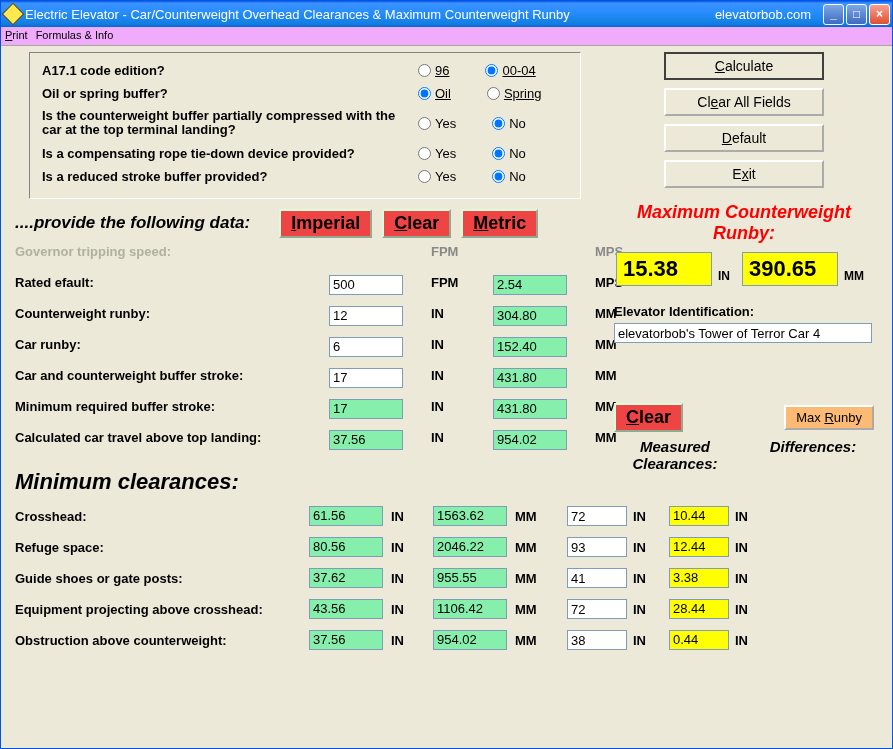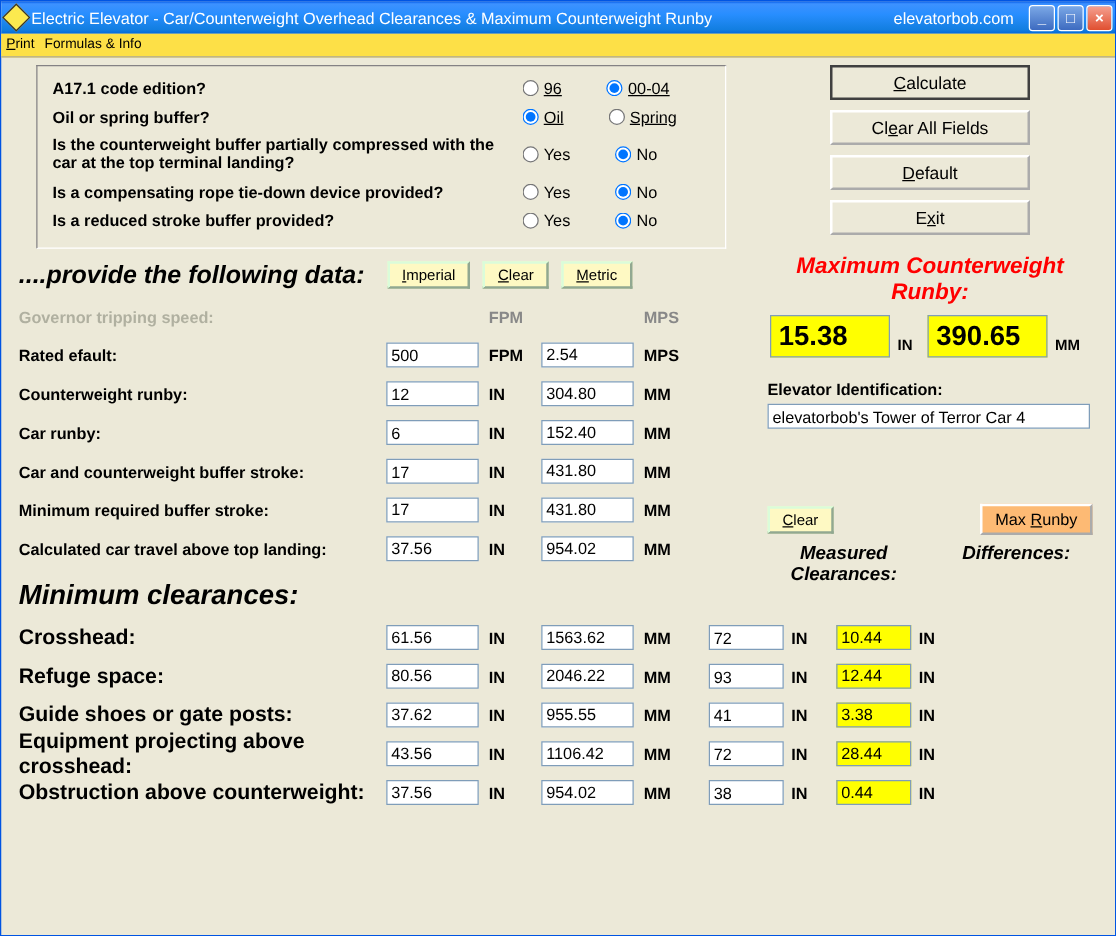--- a/index.html
+++ b/index.html
@@ -6,59 +6,59 @@
 body { margin: 0; background: #3b6ea5; padding: 0; }
 .window { width: 893px; height: 749px; background: #ece9d8; border: 1px solid #0054e3; position: relative; }
 .titlebar { height: 26px; background: linear-gradient(to bottom, #0058e6 0%, #3d91ff 8%, #288eff 40%, #127ee0 88%, #0368d9 100%); display: flex; align-items: center; padding: 0 2px; color: white; font-size: 13px; }
 .titlebar-icon { width: 16px; height: 16px; background: #fce94f; border: 1px solid #333; transform: rotate(45deg); margin: 0 4px 0 2px; }
 .titlebar-text { flex: 1; white-space: nowrap; overflow: hidden; }
 .titlebar-brand { margin-left: auto; margin-right: 8px; }
 .win-btns { display: flex; gap: 2px; margin-left: 4px; }
 .win-btn { width: 21px; height: 21px; border: 1px solid #fff; border-radius: 3px; display: flex; align-items: center; justify-content: center; font-weight: bold; font-size: 12px; cursor: pointer; }
 .win-min, .win-max { background: linear-gradient(to bottom, #7ba8e6, #3d6bc0); color: white; }
 .win-close { background: linear-gradient(to bottom, #f5a090, #e04f30); color: white; }
-.menubar { height: 19px; background: #fde047; border-bottom: 1px solid #aca899; padding: 2px 4px; font-size: 11px; display: flex; gap: 8px; }
+.menubar { height: 19px; background: #f0abfc; border-bottom: 1px solid #aca899; padding: 2px 4px; font-size: 11px; display: flex; gap: 8px; }
 .menubar span { cursor: pointer; }
 .content { padding: 6px 10px 6px 14px; position: relative; font-size: 13px; }
 .heading { font-weight: bold; font-size: 17px; font-style: italic; margin: 2px 0 8px 10px; }
 .qbox { border: 1px solid #848284; border-right-color: #fff; border-bottom-color: #fff; padding: 10px 12px 6px 12px; margin: 0 0 10px 14px; width: 552px; }
 .qrow { display: flex; align-items: center; margin-bottom: 8px; font-weight: bold; font-size: 13px; }
 .qlabel { flex: 1; }
 .radios { display: flex; gap: 36px; width: 150px; }
 .radio { display: flex; align-items: center; gap: 4px; font-weight: normal; }
 .radio input { margin: 0; }
 .u { text-decoration: underline; }
 .provide-row { display: flex; align-items: center; margin: 4px 0 6px 0; }
-.provide-label { font-weight: bold; font-size: 20px; font-style: italic; margin-right: 18px; }
-.gbtn { background: #fef9c3; border: 2px outset #dafcda; padding: 2px 10px; font-weight: normal; font-size: 12px; cursor: pointer; margin-right: 10px; }
+.provide-label { font-weight: bold; font-size: 17px; font-style: italic; margin-right: 29px; }
+.gbtn { background: #ef4444; border: 2px outset #dafcda; padding: 2px 10px; font-weight: bold; font-size: 18px; cursor: pointer; margin-right: 10px; }
 .gbtn .u { text-decoration: underline; }
 .data-grid { position: relative; }
-.drow { display: flex; align-items: center; height: 31px; }
+.drow { display: flex; height: 31px; gap: 20px; }
 .dlabel { width: 294px; font-weight: bold; font-size: 13px; }
 .dlabel.dim { color: #b0b0a0; }
 .dinput { width: 74px; height: 20px; border: 1px solid #7f9db9; background: #fff; padding: 1px 3px; font-size: 13px; }
-.dout { width: 74px; height: 20px; background: #ffffff; border: 1px solid #7f9db9; padding: 1px 3px; font-size: 13px; display: inline-block; }
+.dout { width: 74px; height: 20px; background: #86efac; border: 1px solid #7f9db9; padding: 1px 3px; font-size: 13px; display: inline-block; }
 .unit { width: 50px; padding-left: 8px; font-size: 13px; font-weight: bold; }
 .unit-hdr { font-size: 13px; font-weight: bold; color: #888; }
 .section-h { font-weight: bold; font-size: 22px; font-style: italic; margin: 8px 0 6px 0; }
 .right-panel { position: absolute; right: 14px; top: 6px; width: 268px; }
 .big-btn { display: block; width: 160px; height: 28px; margin: 0 auto 8px auto; background: #ece9d8; border: 2px outset #fff; font-size: 14px; cursor: pointer; }
 .big-btn.calc { border: 2px solid #404040; font-weight: normal; }
 .max-title { color: #ff0000; font-weight: bold; font-size: 18px; font-style: italic; text-align: center; margin: 14px 0 8px 0; }
 .max-row { display: flex; align-items: flex-end; justify-content: center; gap: 4px; }
 .max-val { background: #ffff00; border: 1px solid #7f9db9; font-size: 22px; font-weight: bold; padding: 3px 6px; width: 96px; display: inline-block; }
 .max-unit { font-size: 12px; font-weight: bold; margin: 0 8px 3px 2px; }
 .elev-id-label { font-weight: bold; font-size: 13px; margin: 18px 0 4px 4px; }
 .elev-id { width: 258px; height: 20px; border: 1px solid #7f9db9; padding: 1px 3px; font-size: 13px; margin-left: 4px; }
 .lower-btns { display: flex; justify-content: space-between; margin: 60px 4px 0 4px; align-items: center; }
 .small-btn { background: #fdba74; border: 2px outset #fff; padding: 3px 10px; font-size: 13px; cursor: pointer; }
 .meas-hdr { display: flex; margin-top: 6px; }
 .meas-col-h { font-weight: bold; font-size: 15px; font-style: italic; text-align: center; }
 .clear-row { display: flex; align-items: center; height: 31px; }
-.clabel { width: 294px; font-weight: bold; font-size: 17px; }
+.clabel { width: 294px; font-weight: bold; font-size: 13px; }
 .meas-input { width: 60px; height: 20px; border: 1px solid #7f9db9; background: #fff; padding: 1px 3px; font-size: 13px; }
 .diff-out { width: 60px; height: 20px; background: #ffff00; border: 1px solid #7f9db9; padding: 1px 3px; font-size: 13px; display: inline-block; }
 .meas-unit { width: 32px; padding-left: 6px; font-size: 13px; font-weight: bold; }
 .spacer { width: 10px; }
 </style>
 </head>
 <body>
 
 <div class="window">
   <div class="titlebar">

